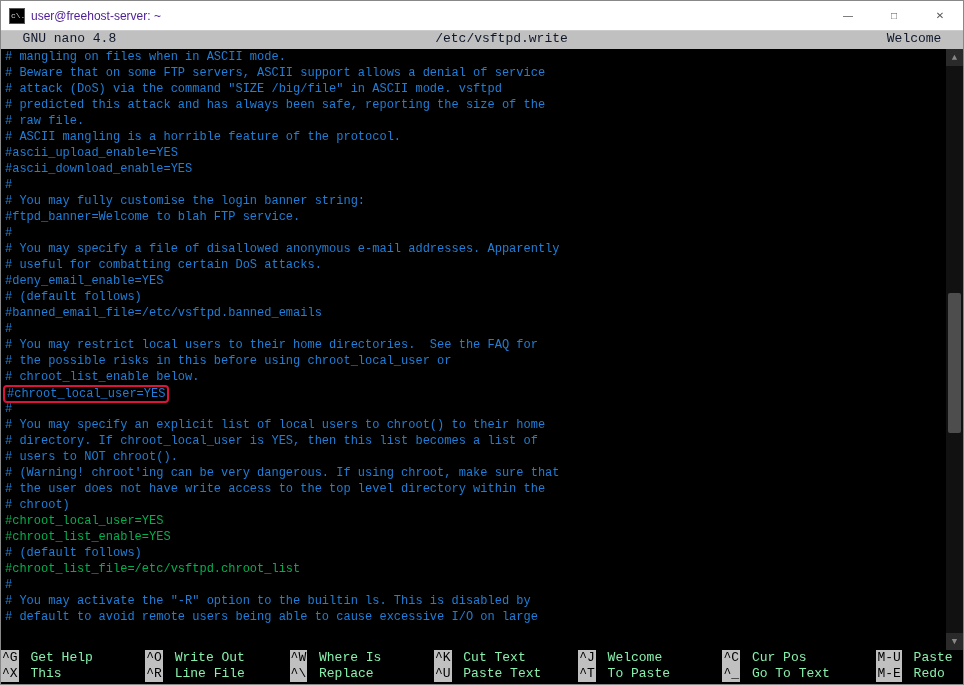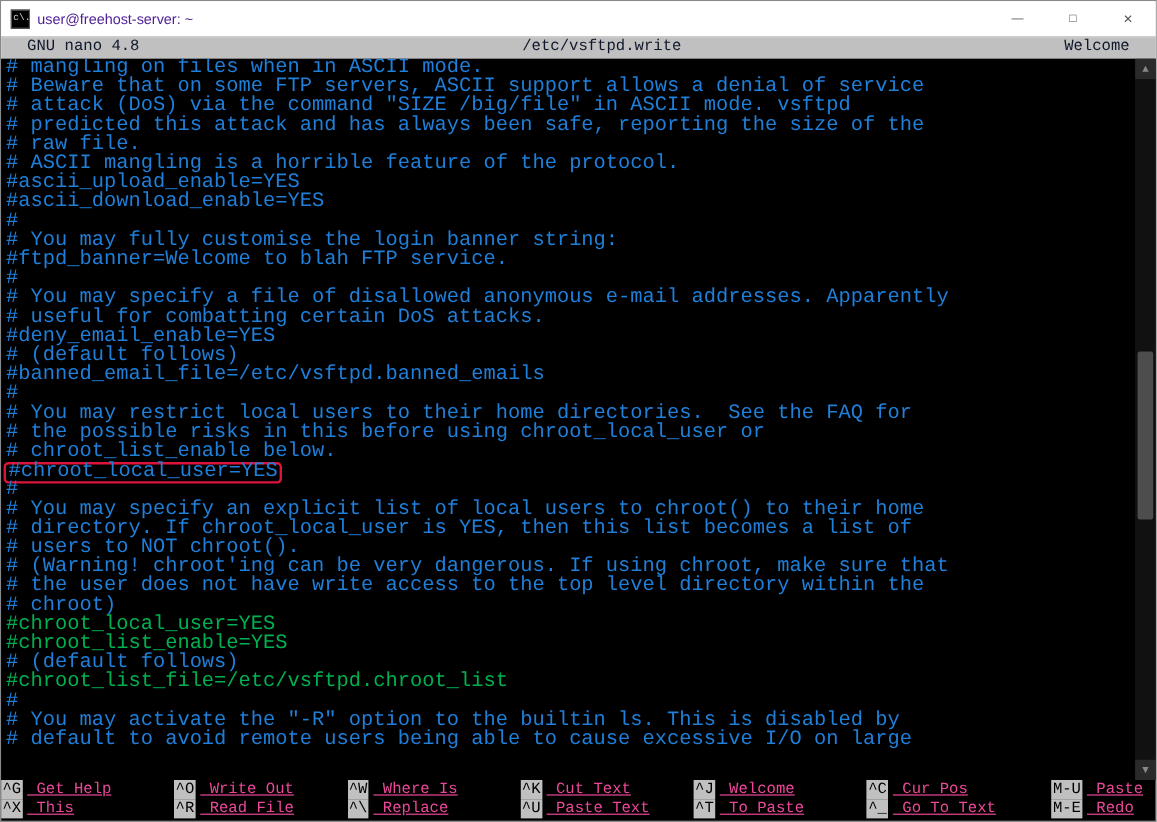--- a/index.html
+++ b/index.html
@@ -79,21 +79,21 @@
     flex:1;
     display:flex;
     flex-direction:row;
     background:#000;
   }
   .term {
     flex:1;
     background: #000;
     color: #1f7fd9;
     font-family: Consolas, "Courier New", monospace;
-    font-size: 17px;
+    font-size: 12px;
     line-height: 16px;
     padding: 0 4px 0 4px;
     white-space: pre;
     overflow:hidden;
   }
   .term .line { display:block; height:16px; }
   .highlight-box {
     display:inline-block;
     border: 2px solid #dc143c;
     border-radius: 4px;
@@ -119,21 +119,21 @@
     width: 155px;
     white-space: pre;
   }
   .sc-key {
     background: #c0c0c0;
     color: #000;
     padding: 0 1px;
     margin-right: 4px;
     display:inline-block;
   }
-  .sc-label { color: #ec4899; text-decoration: underline; }
+  .sc-label { color: #86efac; }
 
   
   .scrollbar {
     width: 17px;
     background: #1b1b1b;
     display:flex;
     flex-direction:column;
   }
   .sb-btn {
     height:17px;
@@ -185,21 +185,21 @@
         <div class="sc-cell" style="width: 150px;"><span class="sc-key">^G</span><span class="sc-label"> Get Help</span></div>
         <div class="sc-cell" style="width: 150px;"><span class="sc-key">^O</span><span class="sc-label"> Write Out</span></div>
         <div class="sc-cell" style="width: 150px;"><span class="sc-key">^W</span><span class="sc-label"> Where Is</span></div>
         <div class="sc-cell" style="width: 150px;"><span class="sc-key">^K</span><span class="sc-label"> Cut Text</span></div>
         <div class="sc-cell" style="width: 150px;"><span class="sc-key">^J</span><span class="sc-label"> Welcome</span></div>
         <div class="sc-cell" style="width: 160px;"><span class="sc-key">^C</span><span class="sc-label"> Cur Pos</span></div>
         <div class="sc-cell" style="width: 90px; text-align: right;"><span class="sc-key">M-U</span><span class="sc-label"> Paste</span></div>
       </div>
     <div class="sc-row" id="sc-row2">
         <div class="sc-cell" style="width: 150px;"><span class="sc-key">^X</span><span class="sc-label"> This</span></div>
-        <div class="sc-cell" style="width: 150px;"><span class="sc-key">^R</span><span class="sc-label"> Read File</span></div>
+        <div class="sc-cell" style="width: 150px;"><span class="sc-key">^R</span><span class="sc-label"> Line File</span></div>
         <div class="sc-cell" style="width: 150px;"><span class="sc-key">^\</span><span class="sc-label"> Replace</span></div>
         <div class="sc-cell" style="width: 150px;"><span class="sc-key">^U</span><span class="sc-label"> Paste Text</span></div>
         <div class="sc-cell" style="width: 150px;"><span class="sc-key">^T</span><span class="sc-label"> To Paste</span></div>
         <div class="sc-cell" style="width: 160px;"><span class="sc-key">^_</span><span class="sc-label"> Go To Text</span></div>
         <div class="sc-cell" style="width: 90px; align-items: flex-end;"><span class="sc-key">M-E</span><span class="sc-label"> Redo</span></div>
       </div>
   </div>
 
 </div>
 

